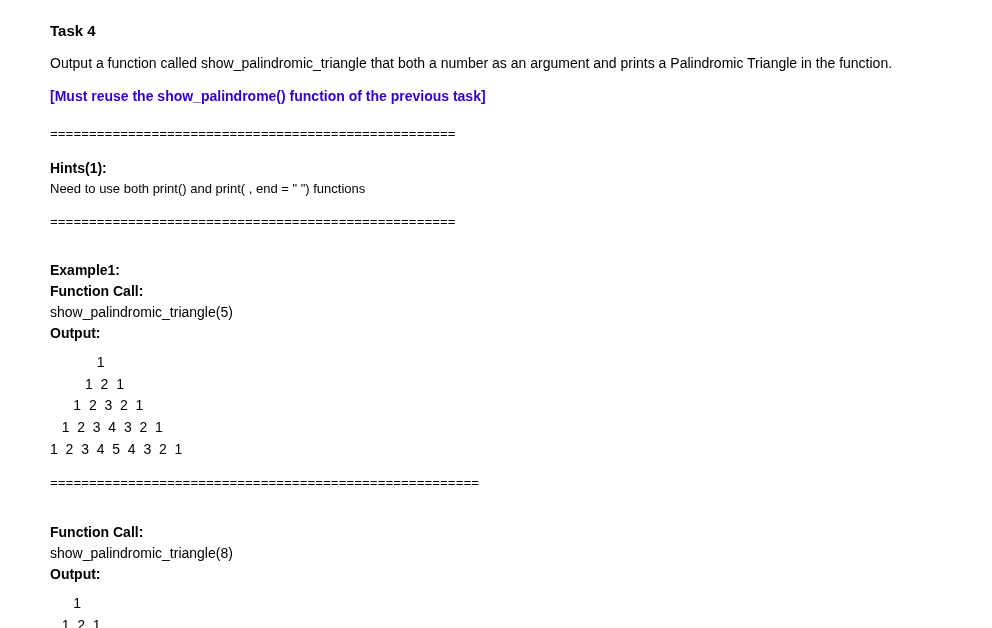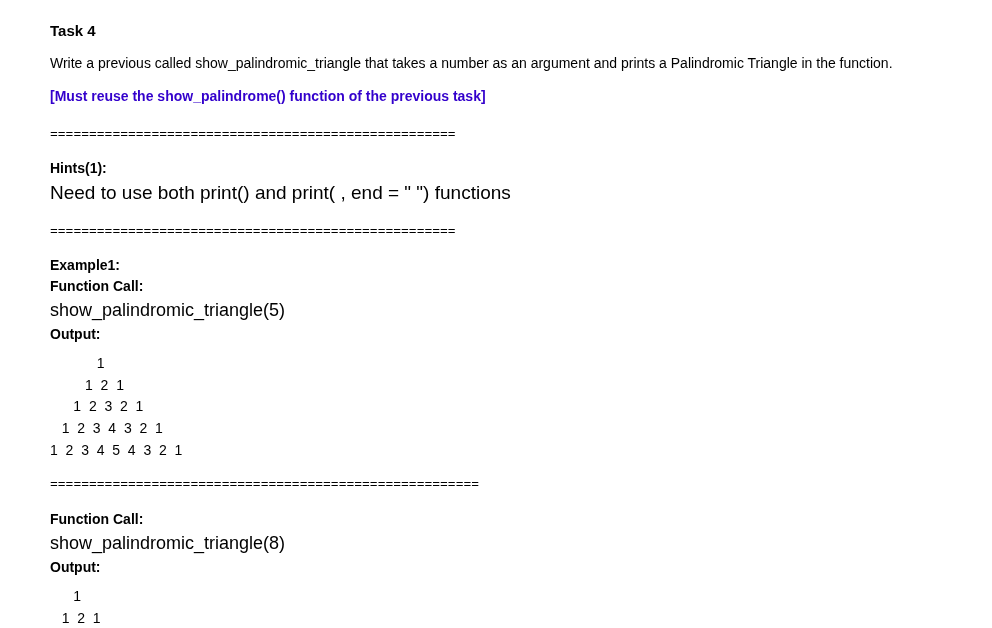--- a/index.html
+++ b/index.html
@@ -39,51 +39,52 @@
       font-size: 13px;
       margin: 14px 0;
       letter-spacing: 0;
       white-space: pre;
     }
     .section-label {
       font-weight: bold;
       font-size: 14px;
     }
     .hint-text {
-      font-size: 19px;
+      font-size: 13px;
     }
     .hint-block {
       margin-bottom: 4px;
     }
     .example-block {
       margin-bottom: 4px;
+      margin-top: 28px;
     }
     .example-label {
       font-weight: bold;
       font-size: 14px;
     }
     .function-call-text {
-      font-size: 18px;
+      font-size: 14px;
     }
     .triangle-output {
       font-family: -apple-system, BlinkMacSystemFont, "Segoe UI", Helvetica, Arial, sans-serif;
       font-size: 14px;
       white-space: pre;
       line-height: 1.55;
       margin-top: 8px;
       margin-bottom: 4px;
     }
   </style>
 </head>
 <body>
 
 <div class="task-title">Task 4</div>
 
 <div class="description">
-  <span>Write a previous called </span><span class="bold">show_palindromic_triangle</span><span> that takes a number as an argument and prints a Palindromic Triangle in the function.</span>
+  <span>Output a function called </span><span class="bold">show_palindromic_triangle</span><span> that both a number as an argument and prints a Palindromic Triangle in the function.</span>
 </div>
 
 <div class="reuse-note">[Must reuse the show_palindrome() function of the previous task]</div>
 
 <div class="separator">====================================================</div>
 
 <div class="hint-block">
   <div class="section-label">Hints(1):</div>
   <div class="hint-text">Need to use both print() and print( , end = " ") functions</div>
 </div>

